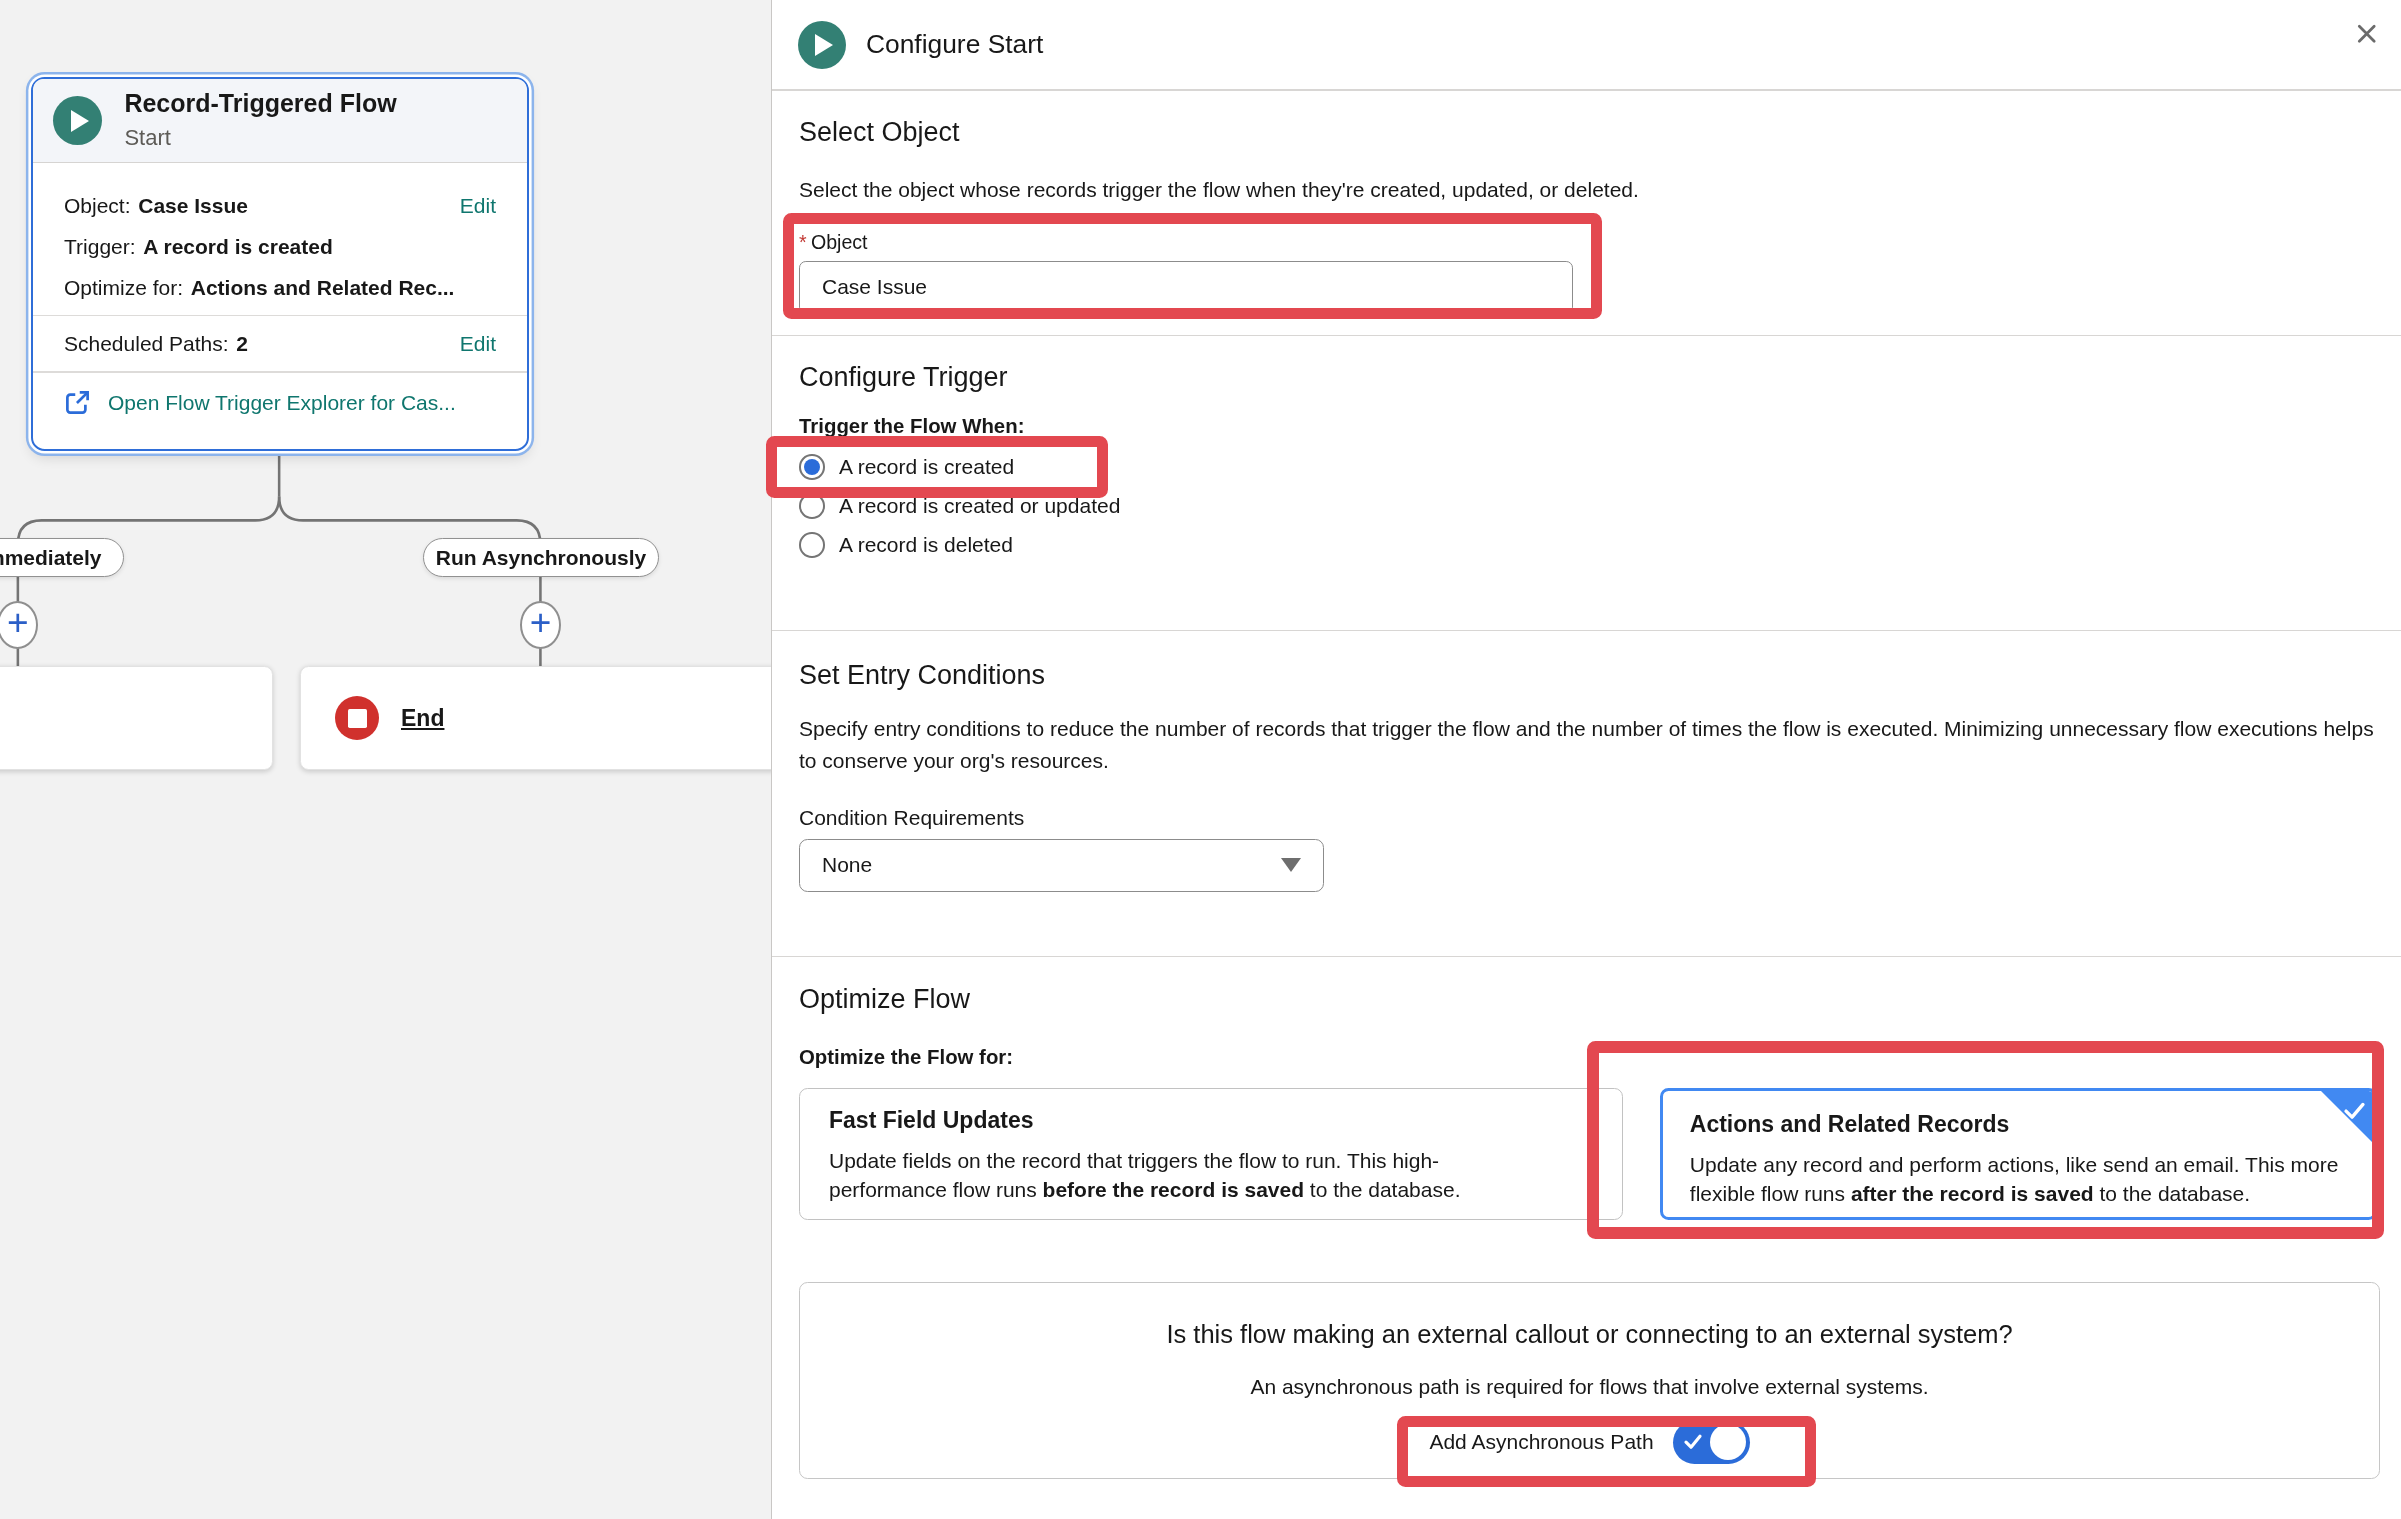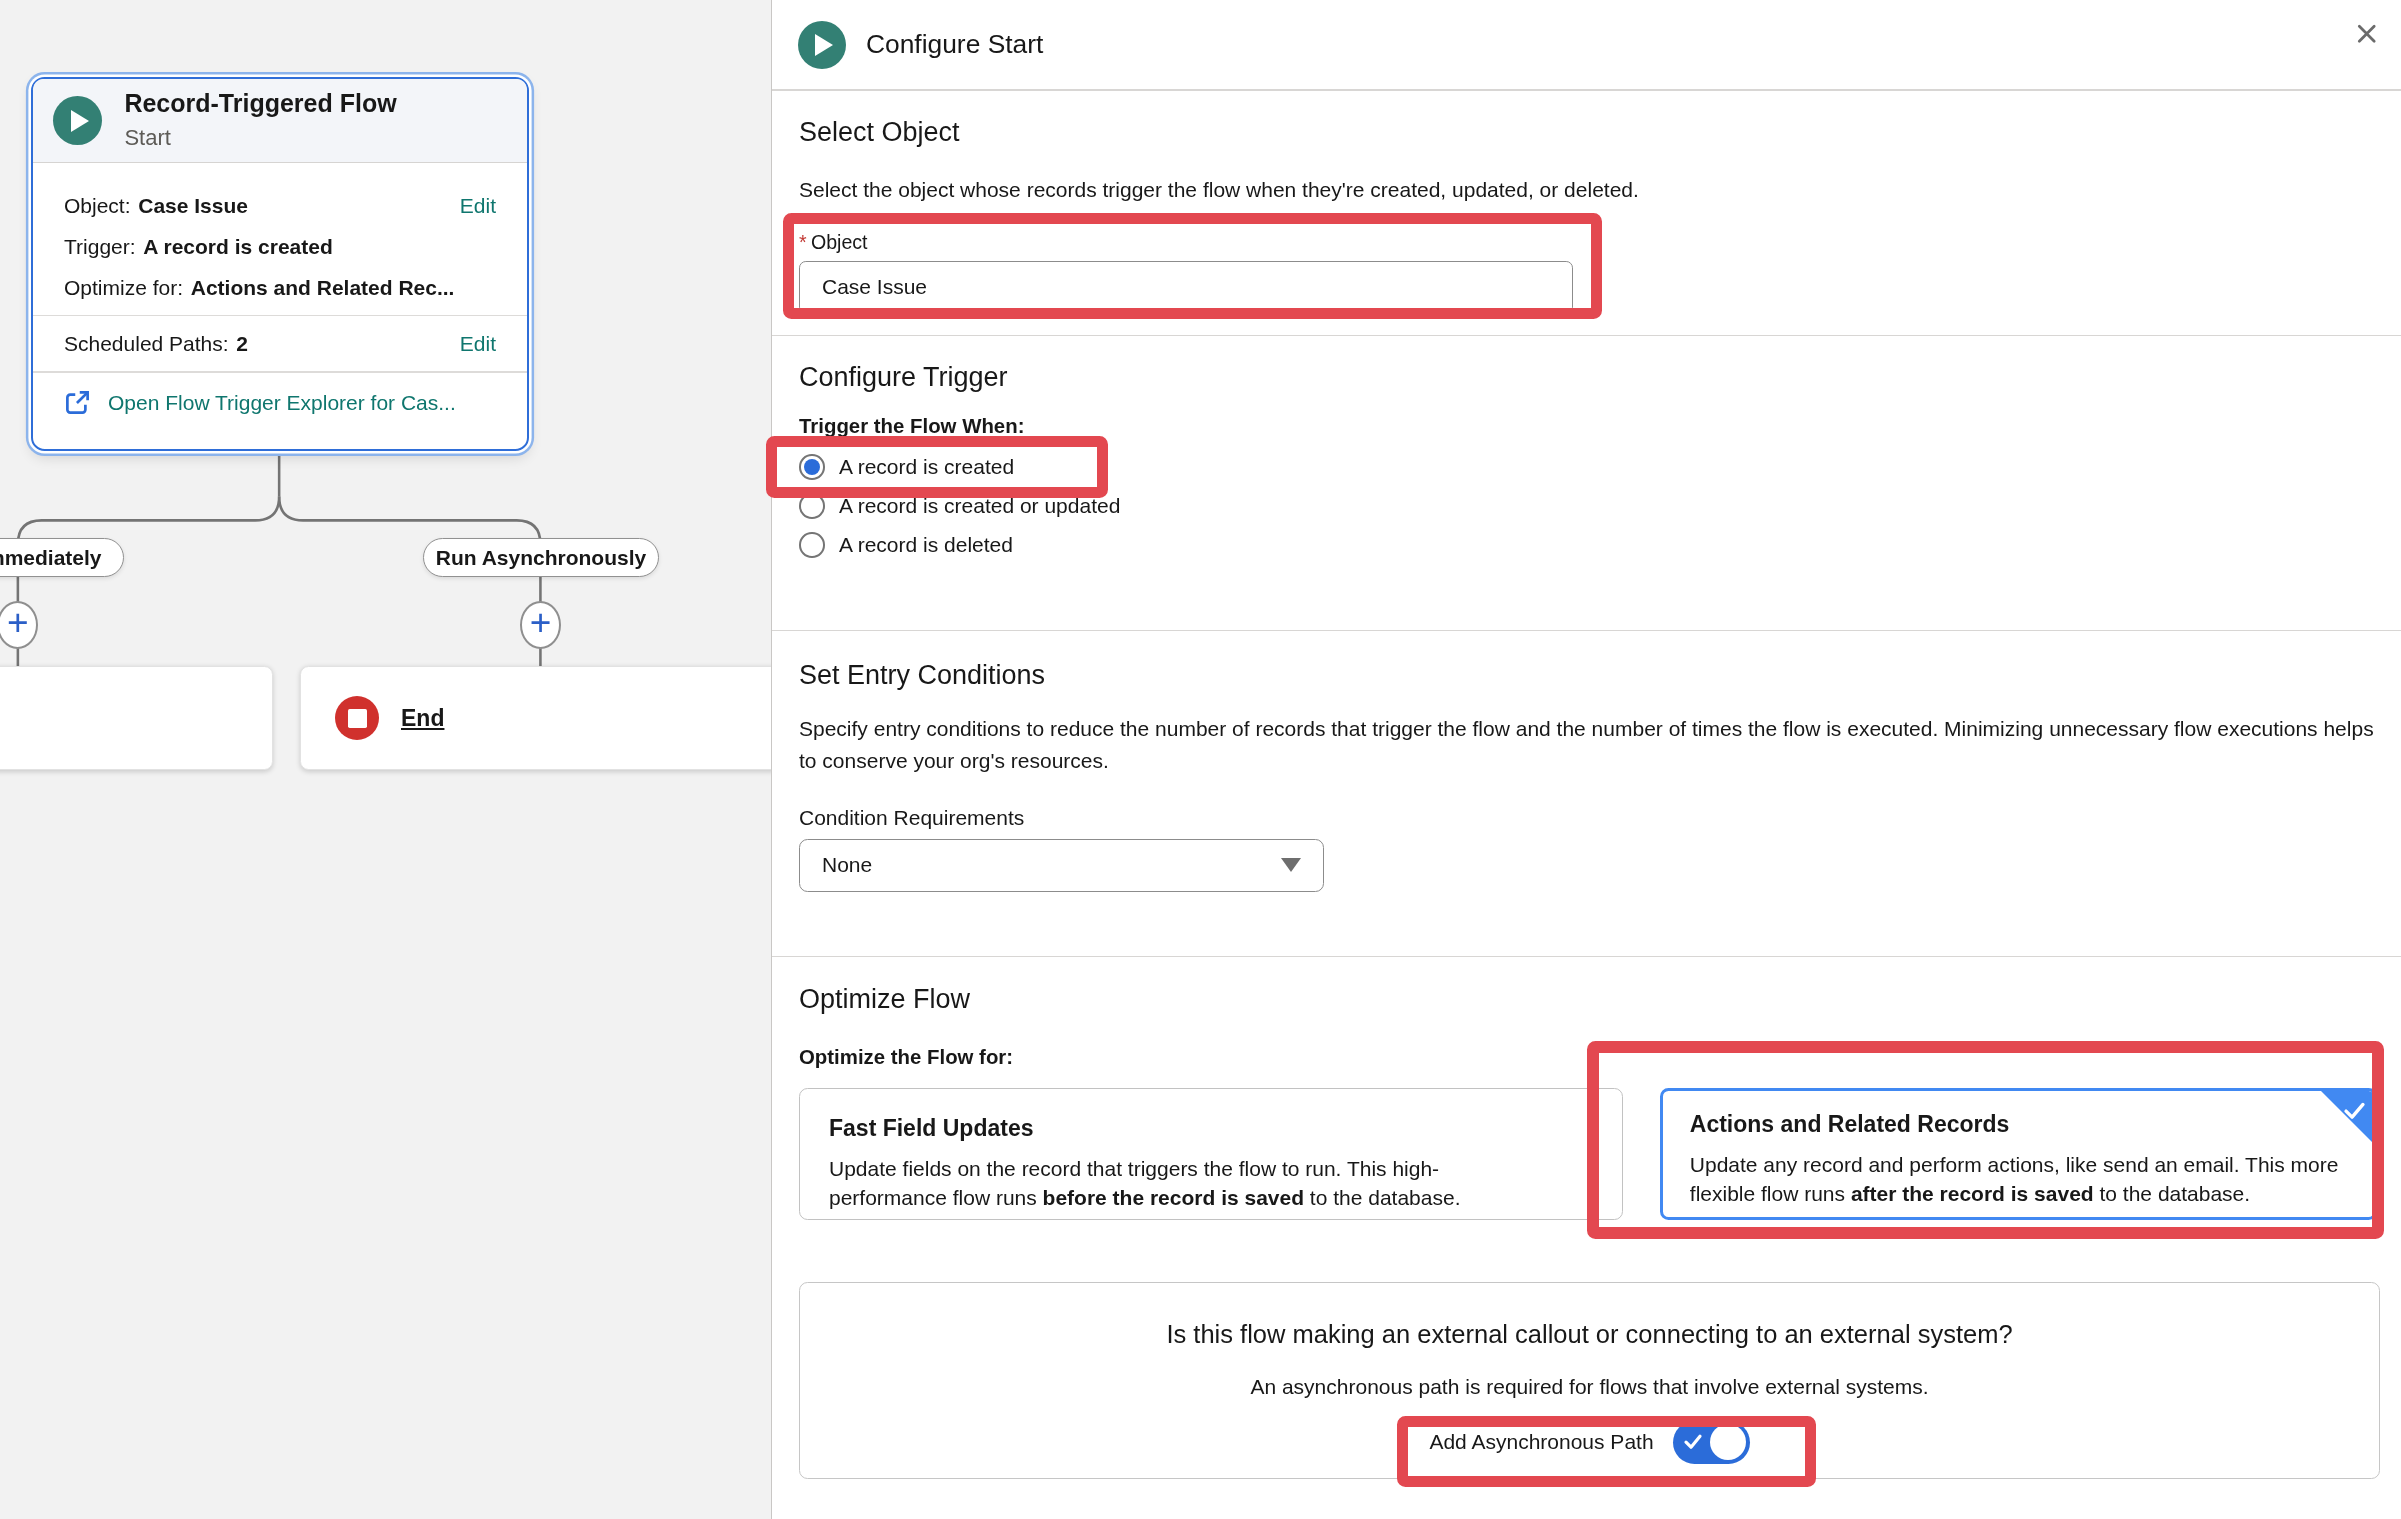--- a/index.html
+++ b/index.html
@@ -86,21 +86,21 @@
   .plain-label{font-size:21px;margin-top:29px;}
   .select-box{margin-top:8.5px;width:525px;height:53px;border:1.7px solid #8c8c8c;border-radius:8.5px;
               display:flex;align-items:center;justify-content:space-between;padding:0 22px;
               font-size:21px;box-sizing:border-box;background:#fff;}
   .caret{width:0;height:0;border-left:10.2px solid transparent;border-right:10.2px solid transparent;
          border-top:14.5px solid #6e6e6e;}
 
   #sec-optimize{border-bottom:none;padding-top:27px;}
   .cards{display:flex;gap:37px;margin-top:19px;}
   .vp-card{width:880px;height:132px;background:#fff;border:1.7px solid #c2c2c2;border-radius:8.5px;
-           padding:26px 29px;box-sizing:border-box;}
+           padding:18px 29px;box-sizing:border-box;}
   .vp-card.sel{width:765px;border:3.4px solid #4189f2;position:relative;overflow:hidden;
                padding:20.4px 27px;}
   .vp-title{font-size:23px;font-weight:700;}
   .vp-body{font-size:21px;line-height:29px;margin-top:12px;max-width:720px;}
   .vp-card.sel .vp-body{max-width:694px;}
   .corner-fold{position:absolute;top:0;right:0;width:0;height:0;
                border-top:53px solid #4189f2;border-left:53px solid transparent;}
   .corner-check{position:absolute;top:5.1px;right:4.3px;}
 
   .callout-box{margin-top:62px;width:1581px;height:197px;border:1.7px solid #c6c6c6;border-radius:8.5px;

